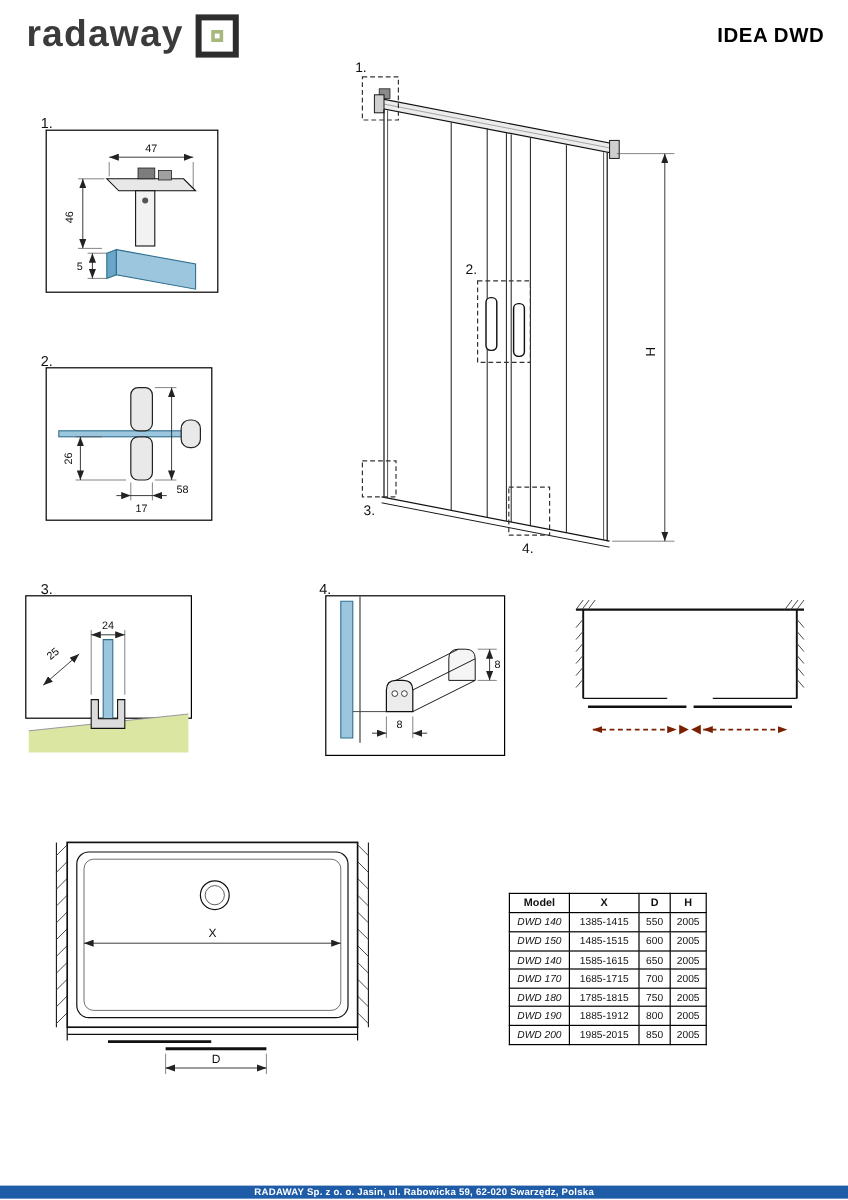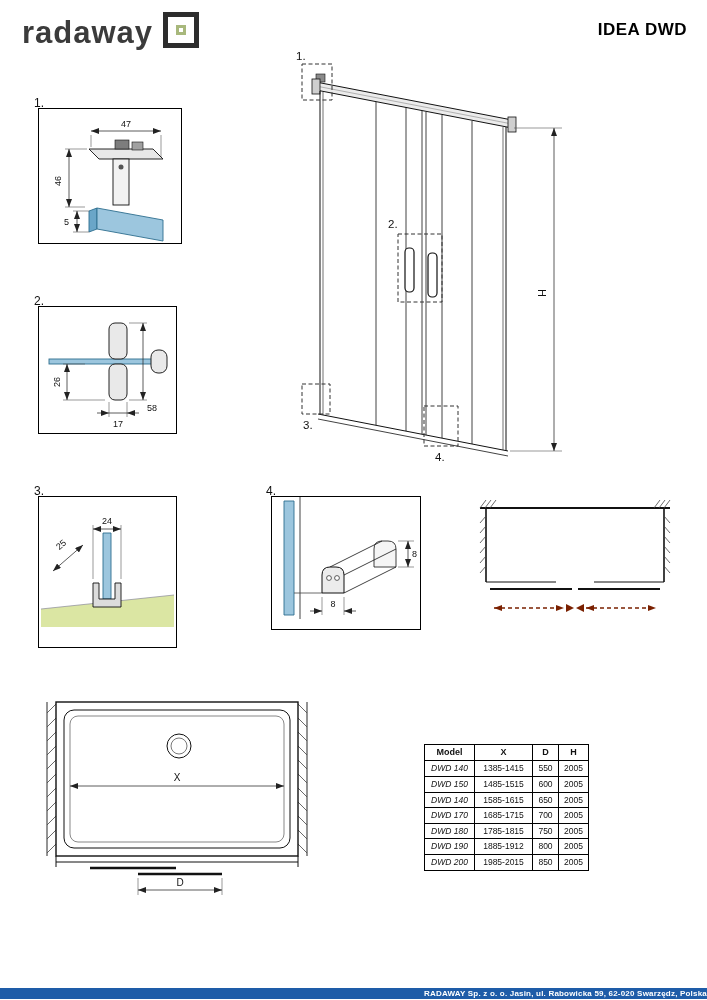--- a/index.html
+++ b/index.html
@@ -4,21 +4,21 @@
 <style>
   *{margin:0;padding:0;box-sizing:border-box}
   html,body{background:#fff}
   .page{position:relative;width:707px;height:1000px;background:#fff;overflow:hidden;
         font-family:"Liberation Sans",sans-serif;color:#111}
   .abs{position:absolute}
   svg{display:block;overflow:visible}
   svg text{font-family:"Liberation Sans",sans-serif}
 
   
-  .logo{left:22px;top:12px;display:flex;align-items:flex-end;gap:10px}
+  .logo{left:22px;top:12px;display:flex;align-items:flex-start;gap:10px}
   .logo-text{font-size:31px;font-weight:bold;color:#3b3b3b;letter-spacing:1px;line-height:1}
   .logo-icon{width:36px;height:36px;border:5px solid #2d2d2d;display:flex;align-items:center;justify-content:center;background:#fff}
   .logo-icon-inner{width:10px;height:10px;border:3px solid var(--logo-olive,#a8b87c)}
   .doc-title{right:20px;top:20px;font-size:17px;font-weight:bold;letter-spacing:.5px;color:#000}
 
   
   .frame{border:1px solid #000;background:#fff}
   .callout-label{font-size:12px;color:#111}
   .thin{stroke:#888;stroke-width:.6;fill:none}
   .dl{stroke:#333;stroke-width:.8;fill:none}
@@ -40,21 +40,21 @@
         padding:2px 5px;text-align:center;white-space:nowrap}
   .spec-table th{font-weight:bold;font-size:9px}
   .spec-table td.model{font-weight:normal;font-style:italic}
   .spec-table th:nth-child(1){min-width:50px}
   .spec-table th:nth-child(2){min-width:58px}
   .spec-table th:nth-child(3),.spec-table th:nth-child(4){min-width:26px}
 
   
   .footer{position:absolute;left:0;right:0;bottom:0}
   .footer-bar{background:var(--footer-blue,#1e5ca8);color:#fff;font-size:8px;font-weight:bold;
-        text-align:right;height:11px;line-height:11px;letter-spacing:.2px}
+        text-align:center;height:11px;line-height:11px;letter-spacing:.2px}
   .footer-sep{height:1px;background:#fff}
 </style>
 </head>
 <body>
 
 <div class="page">
 
   <div class="abs logo">
     <span class="logo-text">radaway</span>
     <span class="logo-icon">
@@ -183,21 +183,21 @@
       <g>
         <line class="ext" x1="90" y1="16" x2="108" y2="16"></line>
         <line class="ext" x1="90" y1="93" x2="108" y2="93"></line>
         <line class="dl" x1="104" y1="16" x2="104" y2="93" marker-start="url(#m2)" marker-end="url(#m2)"></line>
         <text class="dim-t" x="108" y="104">58</text>
       </g>
     </svg>
   </div>
 
   <div class="abs callout-label" style="left:34px;top:484px">3.</div>
-  <div class="abs frame" style="left:38px;top:496px;width:139px;height:152px">
+  <div class="abs frame" style="left:21px;top:496px;width:139px;height:103px">
     <svg width="137" height="132" viewBox="0 0 137 132">
       <defs>
         <marker id="m3" markerWidth="8" markerHeight="6" refX="8" refY="3" orient="auto-start-reverse" markerUnits="userSpaceOnUse">
           <path d="M0,0 L8,3 L0,6 Z" fill="#222"></path>
         </marker>
       </defs>
       <polygon class="floor" points="2,112 135,98 135,130 2,130"></polygon>
       <line x1="2" y1="112" x2="135" y2="98" stroke="#889" stroke-width="0.7"></line>
       <polygon class="glass" points="64,36 72,36 72,102 64,102"></polygon>
       <path d="M54,86 L54,110 L82,110 L82,86 L76,86 L76,102 L60,102 L60,86 Z" fill="#dcdcdc" stroke="#111" stroke-width="0.9"></path>

